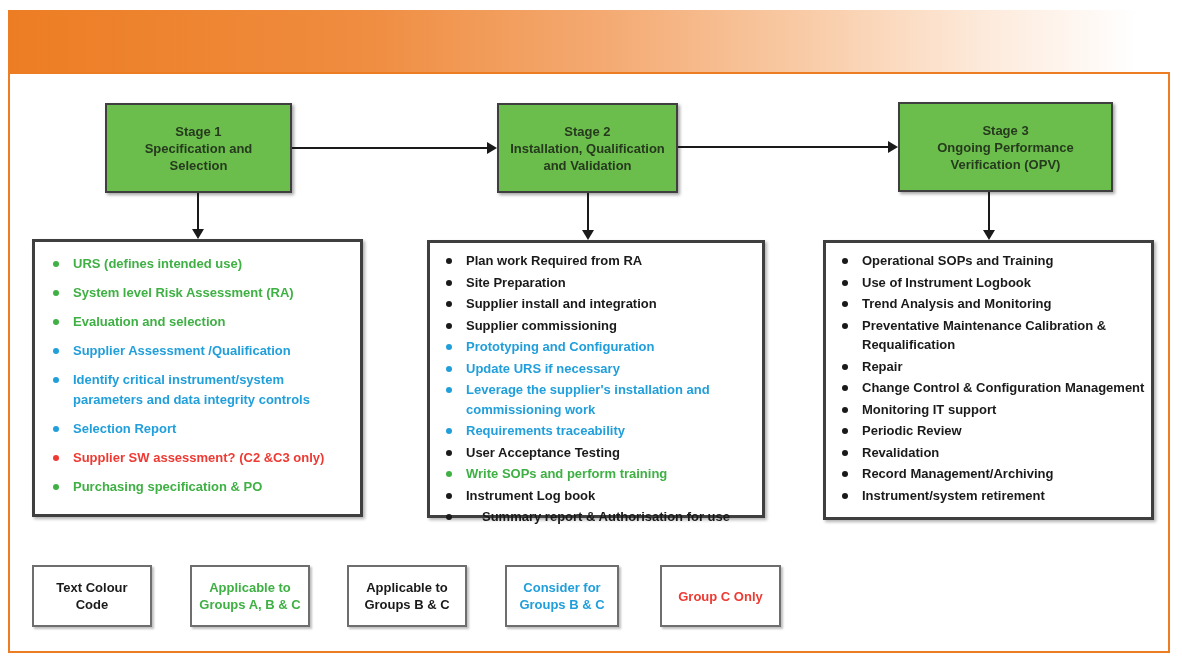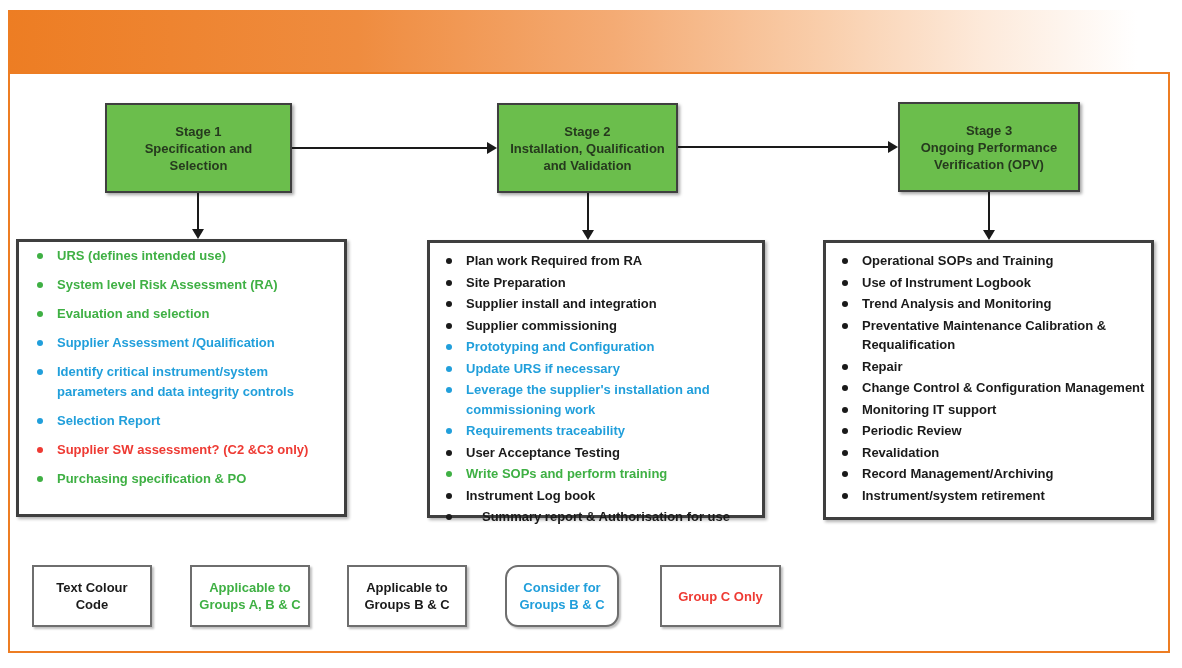--- a/index.html
+++ b/index.html
@@ -14,56 +14,56 @@
   .frame{position:absolute;left:8px;top:72px;width:1162px;height:581px;
     border:2px solid var(--c-orange);box-sizing:border-box;background:#ffffff;}
 
   
   .stage-box{position:absolute;box-sizing:border-box;background:var(--c-box_green);
     border:2px solid var(--c-border_dark);box-shadow:2px 2px 3px rgba(0,0,0,.35);
     display:flex;align-items:center;justify-content:center;text-align:center;}
   .stage-title{white-space:pre-line;font-size:13px;font-weight:bold;color:#263a1e;line-height:17px;}
   #stage1{left:105px;top:103px;width:187px;height:90px;}
   #stage2{left:497px;top:103px;width:181px;height:90px;}
-  #stage3{left:898px;top:102px;width:182px;height:90px;}
+  #stage3{left:898px;top:102px;width:215px;height:90px;}
 
   
   .arrow-h{position:absolute;height:0;border-top:2px solid #1a1a1a;}
   .arrow-h::after{content:"";position:absolute;right:-10px;top:-7px;width:0;height:0;
     border-left:10px solid #1a1a1a;border-top:6px solid transparent;border-bottom:6px solid transparent;}
   .arrow-v{position:absolute;width:0;border-left:2px solid #1a1a1a;}
   .arrow-v::after{content:"";position:absolute;left:-7px;bottom:-10px;width:0;height:0;
     border-top:10px solid #1a1a1a;border-left:6px solid transparent;border-right:6px solid transparent;}
   #arr12{left:292px;top:147px;width:195px;}
   #arr23{left:678px;top:146px;width:210px;}
   #arrV1{left:197px;top:193px;height:36px;}
   #arrV2{left:587px;top:193px;height:37px;}
   #arrV3{left:988px;top:192px;height:38px;}
 
   
   .list-box{position:absolute;box-sizing:border-box;background:#ffffff;
     border:3px solid var(--c-border_dark);box-shadow:2px 2px 3px rgba(0,0,0,.3);}
-  #list1{left:16px;top:239px;width:331px;height:278px;padding:4px 6px 0 16px;}
+  #list1{left:32px;top:239px;width:331px;height:278px;padding:12px 6px 0 16px;}
   #list2{left:427px;top:240px;width:338px;height:278px;padding:8px 4px 0 14px;}
   #list3{left:823px;top:240px;width:331px;height:280px;padding:8px 4px 0 14px;}
   .list-box ul{list-style:none;margin:0;padding:0;}
   .list-box li{display:flex;align-items:flex-start;font-size:13px;font-weight:bold;}
   .roomy li{line-height:20px;margin-bottom:9px;}
   .tight li{line-height:19.5px;margin-bottom:2px;}
   .dot{width:6px;height:6px;border-radius:50%;flex-shrink:0;margin:7px 14px 0 2px;}
 
   
   .legend-box{position:absolute;box-sizing:border-box;background:#ffffff;
     border:2px solid var(--c-legend_border);box-shadow:2px 2px 2px rgba(0,0,0,.25);
     display:flex;align-items:center;justify-content:center;text-align:center;}
   .legend-label{white-space:pre-line;font-size:13px;font-weight:bold;line-height:17px;}
   #leg0{left:32px;top:565px;width:120px;height:62px;}
   #leg1{left:190px;top:565px;width:120px;height:62px;}
   #leg2{left:347px;top:565px;width:120px;height:62px;}
-  #leg3{left:505px;top:565px;width:114px;height:62px;border-radius:13px;}
+  #leg3{left:505px;top:565px;width:114px;height:62px;}
   #leg4{left:660px;top:565px;width:121px;height:62px;}
 </style>
 </head>
 <body>
 
 <div class="page">
 
   <div class="banner"></div>
 
   <div class="frame"></div>

